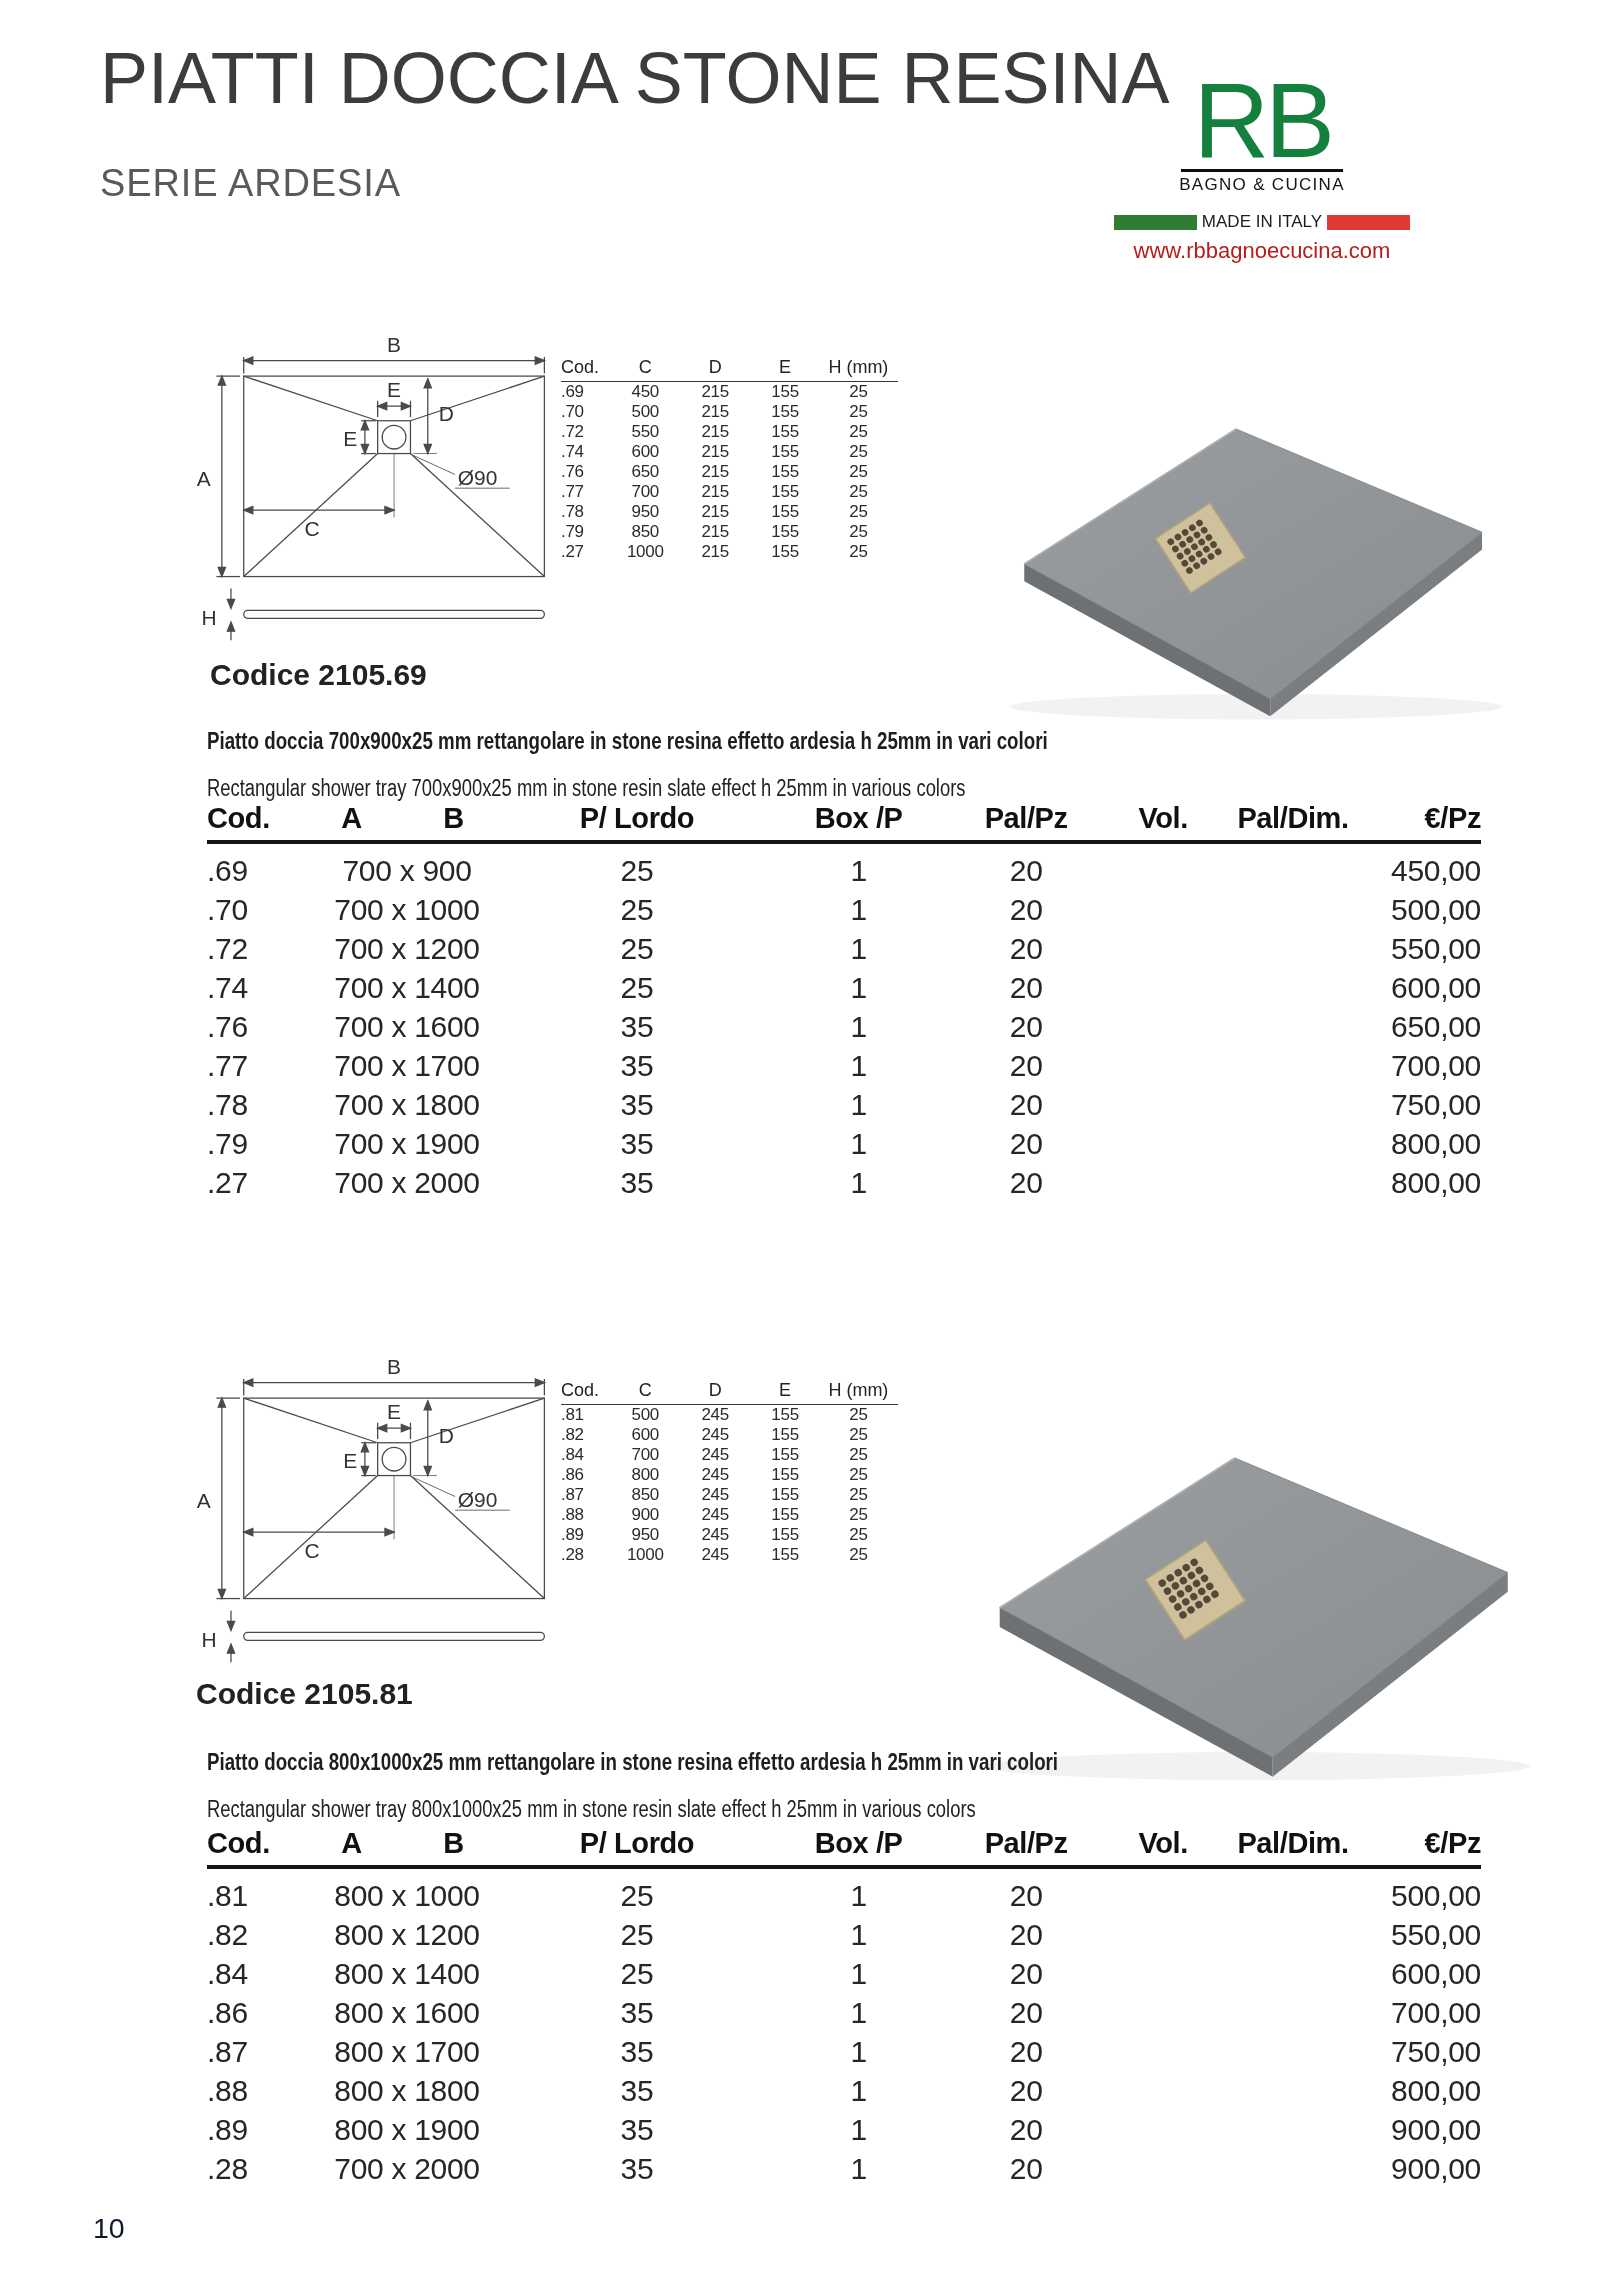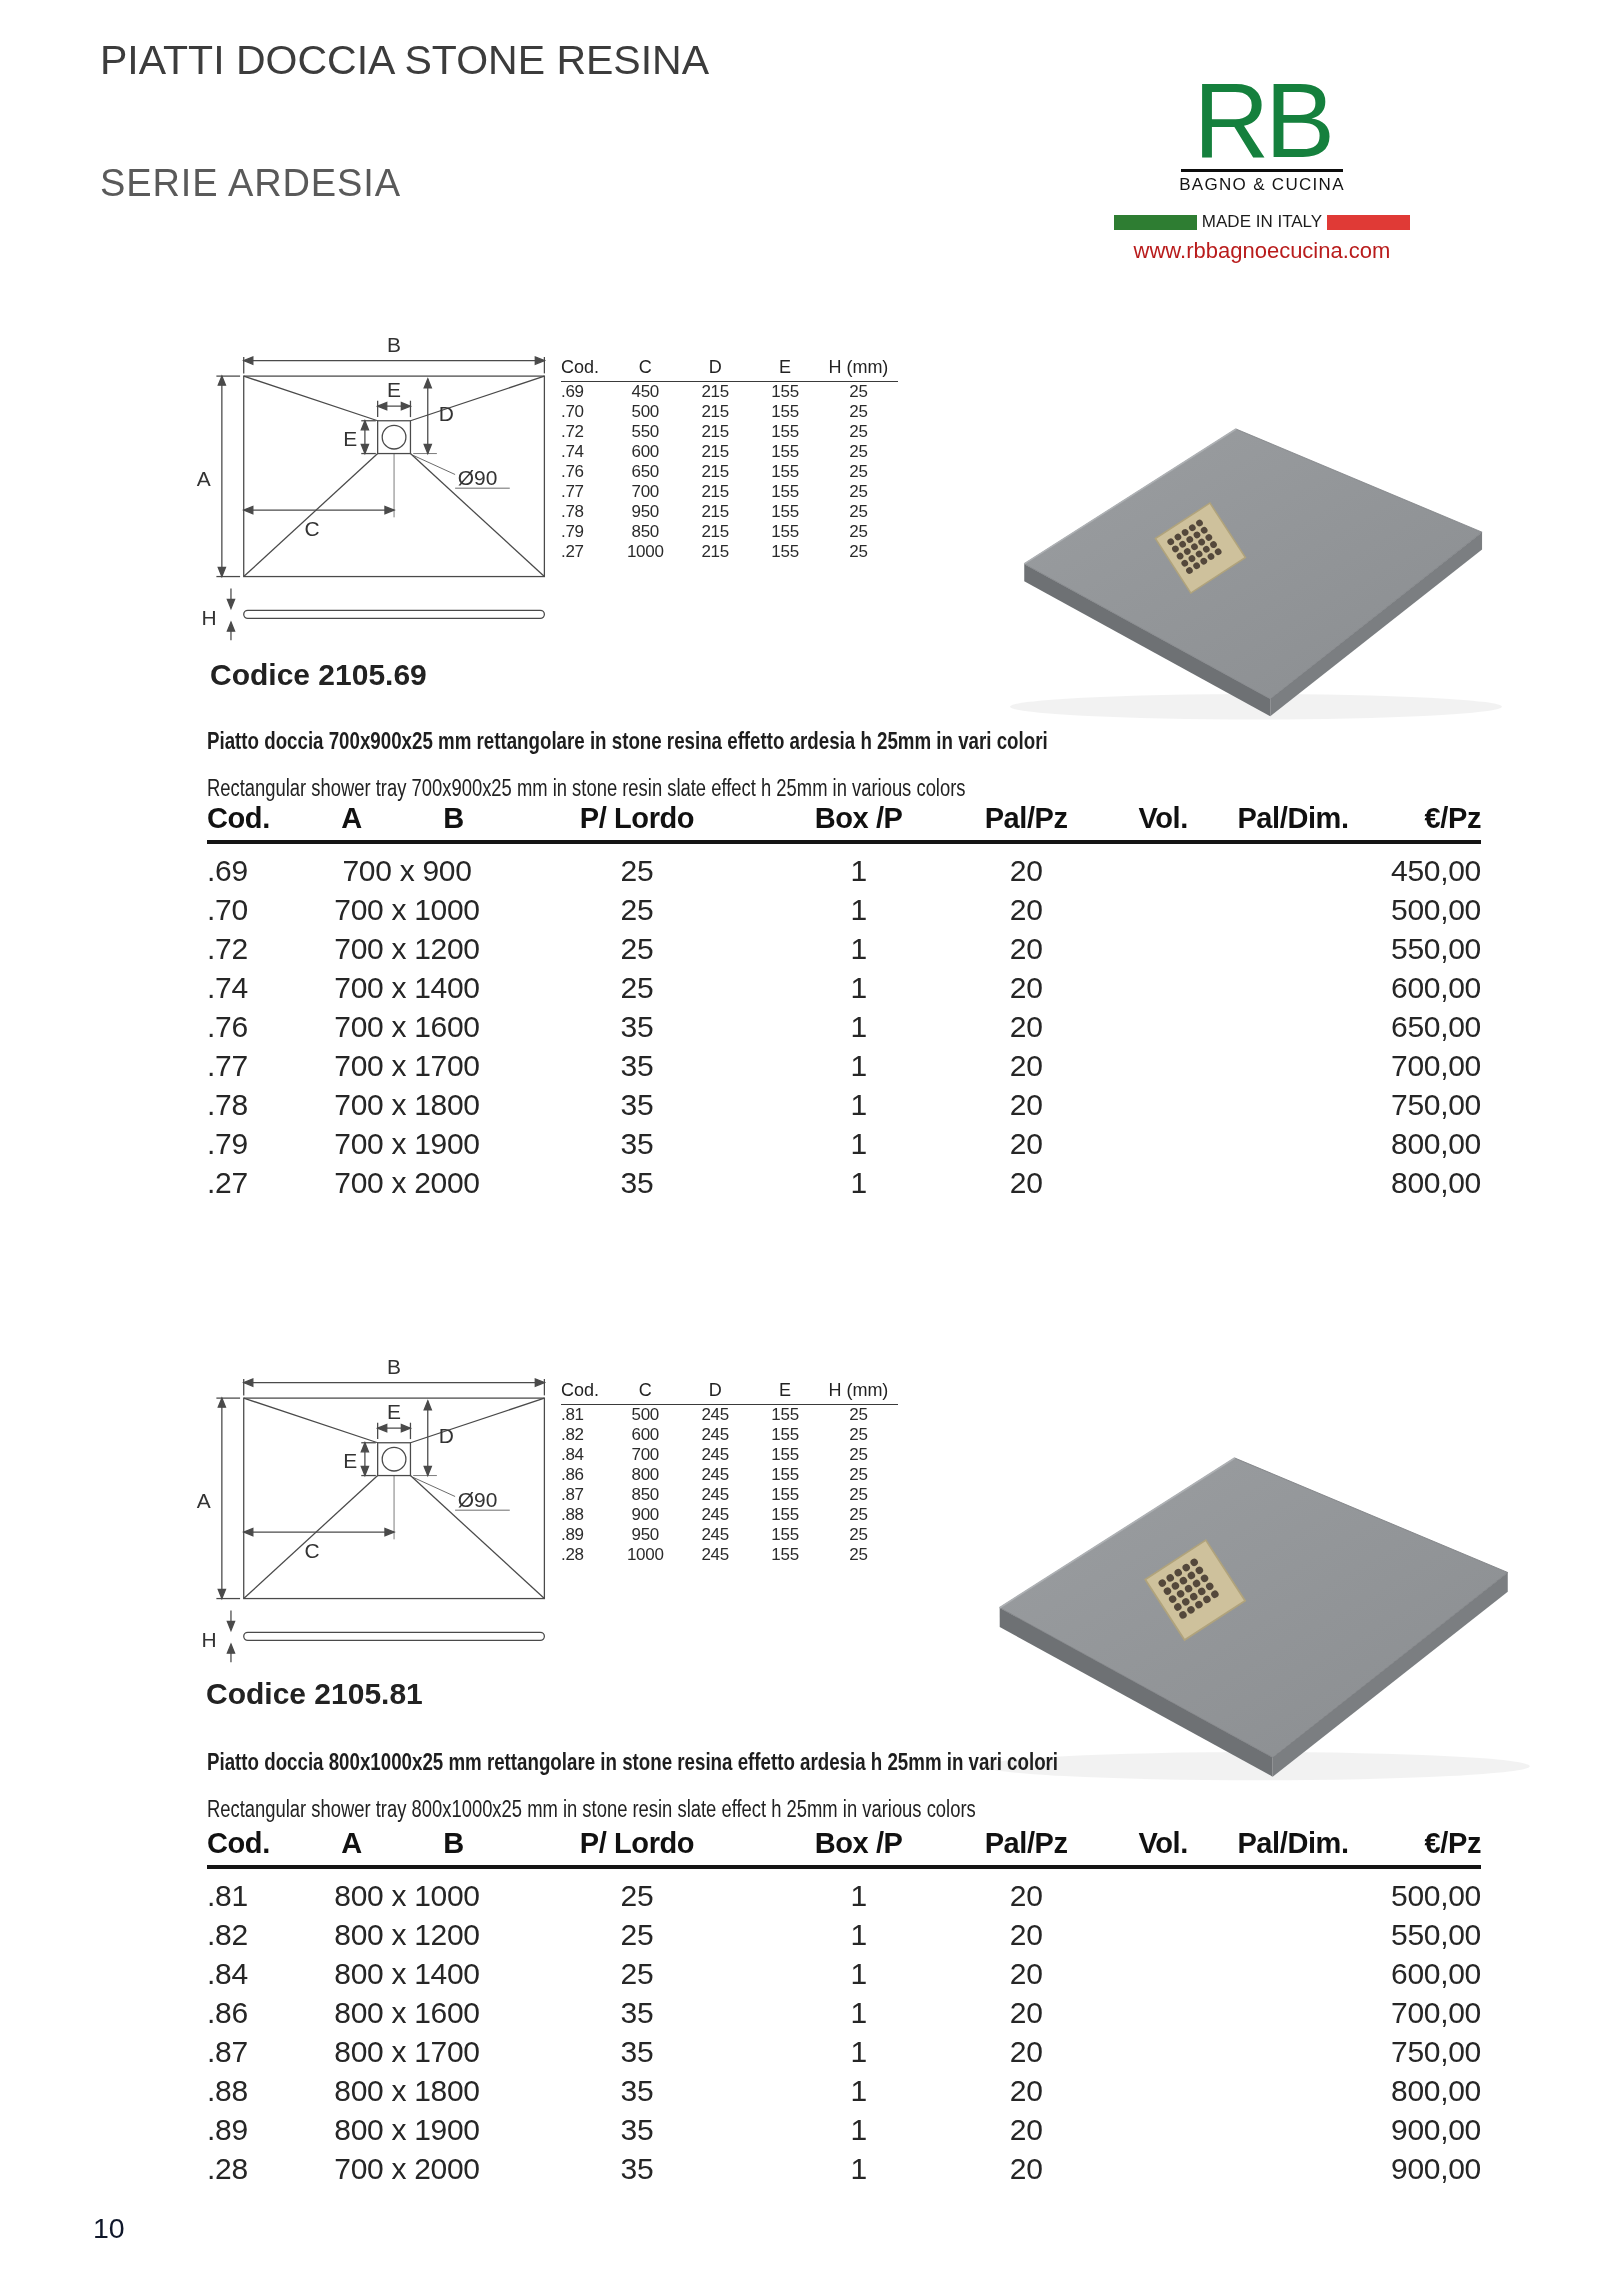--- a/index.html
+++ b/index.html
@@ -1,21 +1,21 @@
 <!DOCTYPE html>
 <html style="font-size:14.3px"><head>
 <meta charset="utf-8">
 <style>
   html,body{margin:0;padding:0;background:#ffffff;}
   .page{position:relative;width:1624px;height:2281px;background:#fff;overflow:hidden;
         font-family:"Liberation Sans","DejaVu Sans",sans-serif;color:#2b2b2b;}
   .abs{position:absolute;}
 
   
-  .title{left:100px;top:37px;font-size:41px;font-weight:normal;color:#3c3c3c;letter-spacing:0px;white-space:nowrap;}
+  .title{left:100px;top:37px;font-size:72px;font-weight:normal;color:#3c3c3c;letter-spacing:0px;white-space:nowrap;}
   .subtitle{left:100px;top:162px;font-size:38px;font-weight:normal;color:#5a5a5a;letter-spacing:0.9px;white-space:nowrap;}
 
   .logo{left:1114px;top:75px;width:296px;text-align:center;color:#111;}
   .logo .rb{font-size:105px;line-height:0.88;letter-spacing:-4.5px;color:#15803d;display:inline-block;
             border-bottom:3.6px solid #0d0d0d;padding:0 12.5px 1.8px 12.5px;}
   .logo .brand{font-size:17px;letter-spacing:1.3px;margin-top:2.7px;color:#141414;white-space:nowrap;}
   .logo .flagrow{display:flex;align-items:center;margin-top:20px;height:15px;}
   .logo .fg{flex:1;height:14.3px;}
   .logo .made{font-size:17px;padding:0 5.3px;white-space:nowrap;color:#1c1c1c;}
   .logo .site{font-size:22px;margin-top:8px;color:#b91c1c;white-space:nowrap;}
@@ -554,21 +554,21 @@
           <circle cx="16.2" cy="5.4" r="4.2" fill="#54483b"></circle>
           <circle cx="-27.0" cy="16.2" r="4.2" fill="#54483b"></circle>
           <circle cx="-16.2" cy="16.2" r="4.2" fill="#54483b"></circle>
           <circle cx="-5.4" cy="16.2" r="4.2" fill="#54483b"></circle>
           <circle cx="5.4" cy="16.2" r="4.2" fill="#54483b"></circle>
           <circle cx="16.2" cy="16.2" r="4.2" fill="#54483b"></circle>
     </g>
   </svg>
     </div>
 
-  <div class="abs codice" style="left:206px;top:1677px;">Codice 2105.81</div>
+  <div class="abs codice" style="left:196px;top:1677px;">Codice 2105.81</div>
   <div class="abs desc-it" style="left:207px;top:1748px;">Piatto doccia 800x1000x25 mm rettangolare in stone resina effetto ardesia h 25mm in vari colori</div>
   <div class="abs desc-en" style="left:207px;top:1796px;">Rectangular shower tray 800x1000x25 mm in stone resin slate effect h 25mm in various colors</div>
 
   <div class="abs" style="left:207px;top:1827px;">
     <table class="price" id="price-1">
         <colgroup>
           <col style="width:7.7%">
           <col style="width:7.3%">
           <col style="width:8.7%">
           <col style="width:20.1%">

